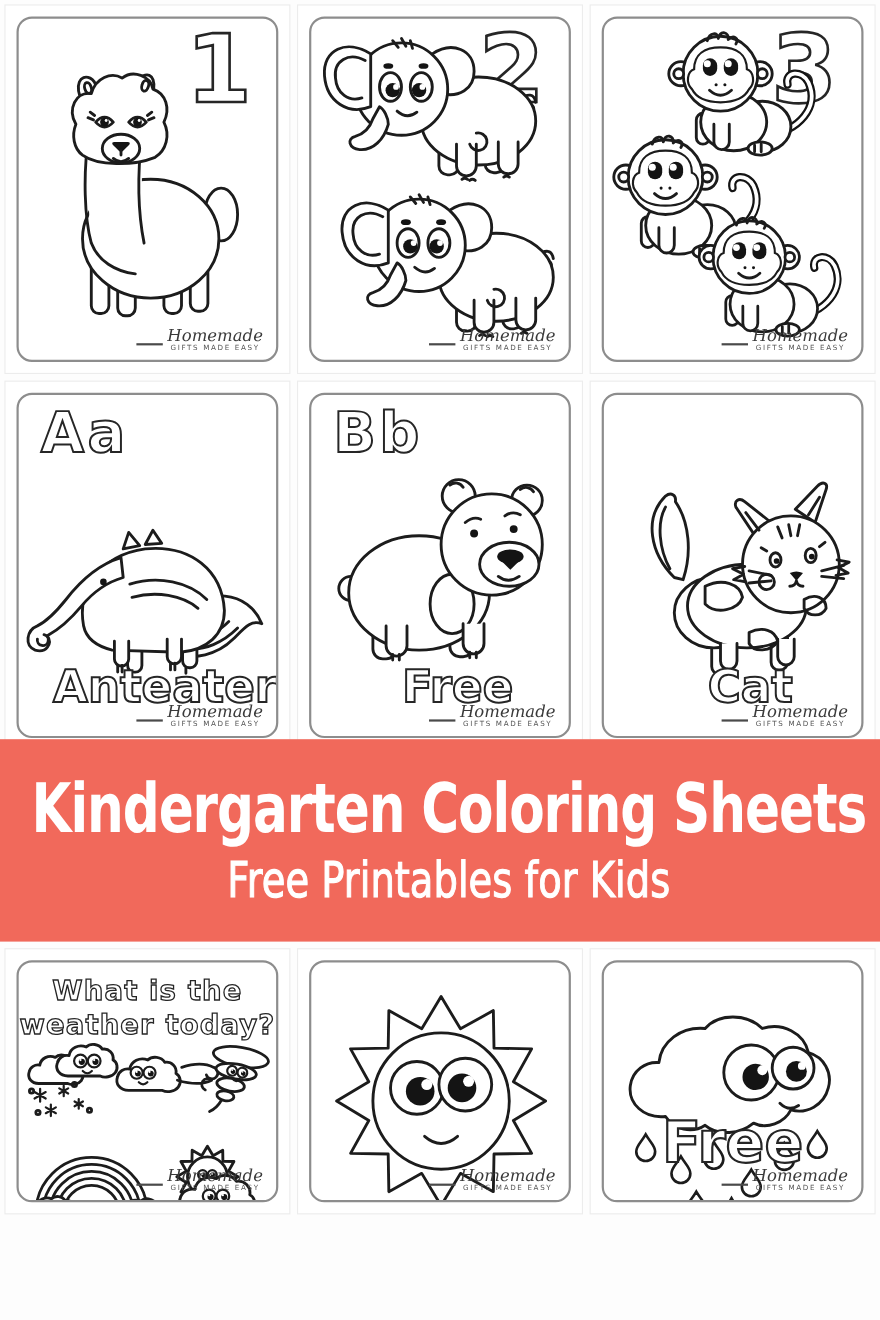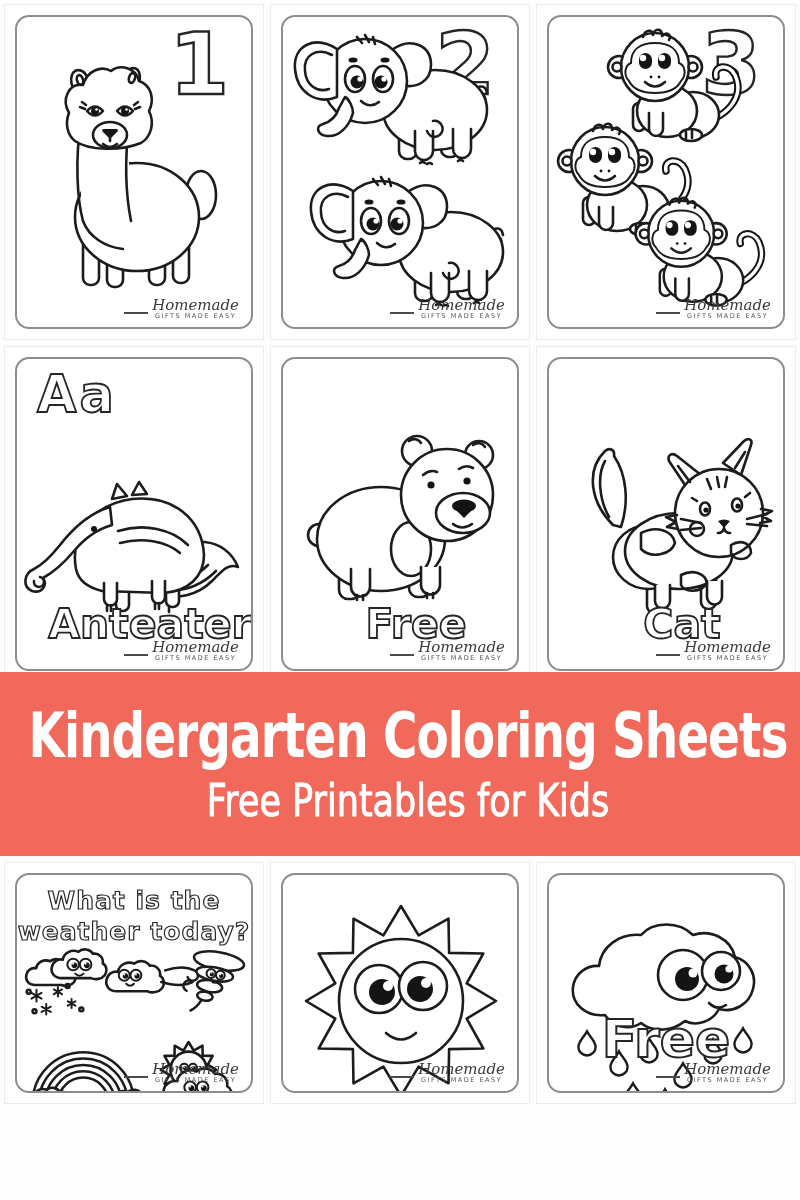--- a/index.html
+++ b/index.html
@@ -213,20 +213,21 @@
           <span class="brand-col">
             <span class="brand-script">Homemade</span>
             <span class="brand-tag">GIFTS MADE EASY</span>
           </span>
         </div>
       </div>
     </div>
 
     <div class="tile">
       <div class="frame">
+        <div class="big-letters outline-text">Bb</div>
         <svg class="art" style="left:4px;top:64px" width="222" height="200" viewBox="0 0 222 200">
           <rect class="wf" x="52" y="128" width="21" height="48" rx="9"></rect>
           <rect class="wf" x="122" y="126" width="21" height="48" rx="9"></rect>
           <circle class="wf" cx="32" cy="112" r="11"></circle>
           <ellipse class="wf" cx="94" cy="116" rx="64" ry="52"></ellipse>
           <ellipse class="ln" cx="124" cy="126" rx="20" ry="27"></ellipse>
           <path class="wf" d="M64,146 v18 a9.5,9.5 0 0 0 19,0 v-18"></path>
           <path class="wf" d="M134,144 v18 a9.5,9.5 0 0 0 19,0 v-18"></path>
           <path class="ln" stroke-width="1.7" d="M70,172 v5 M76,172 v5 M140,170 v5 M146,170 v5"></path>
           <circle class="wf" cx="130" cy="28" r="15"></circle>

